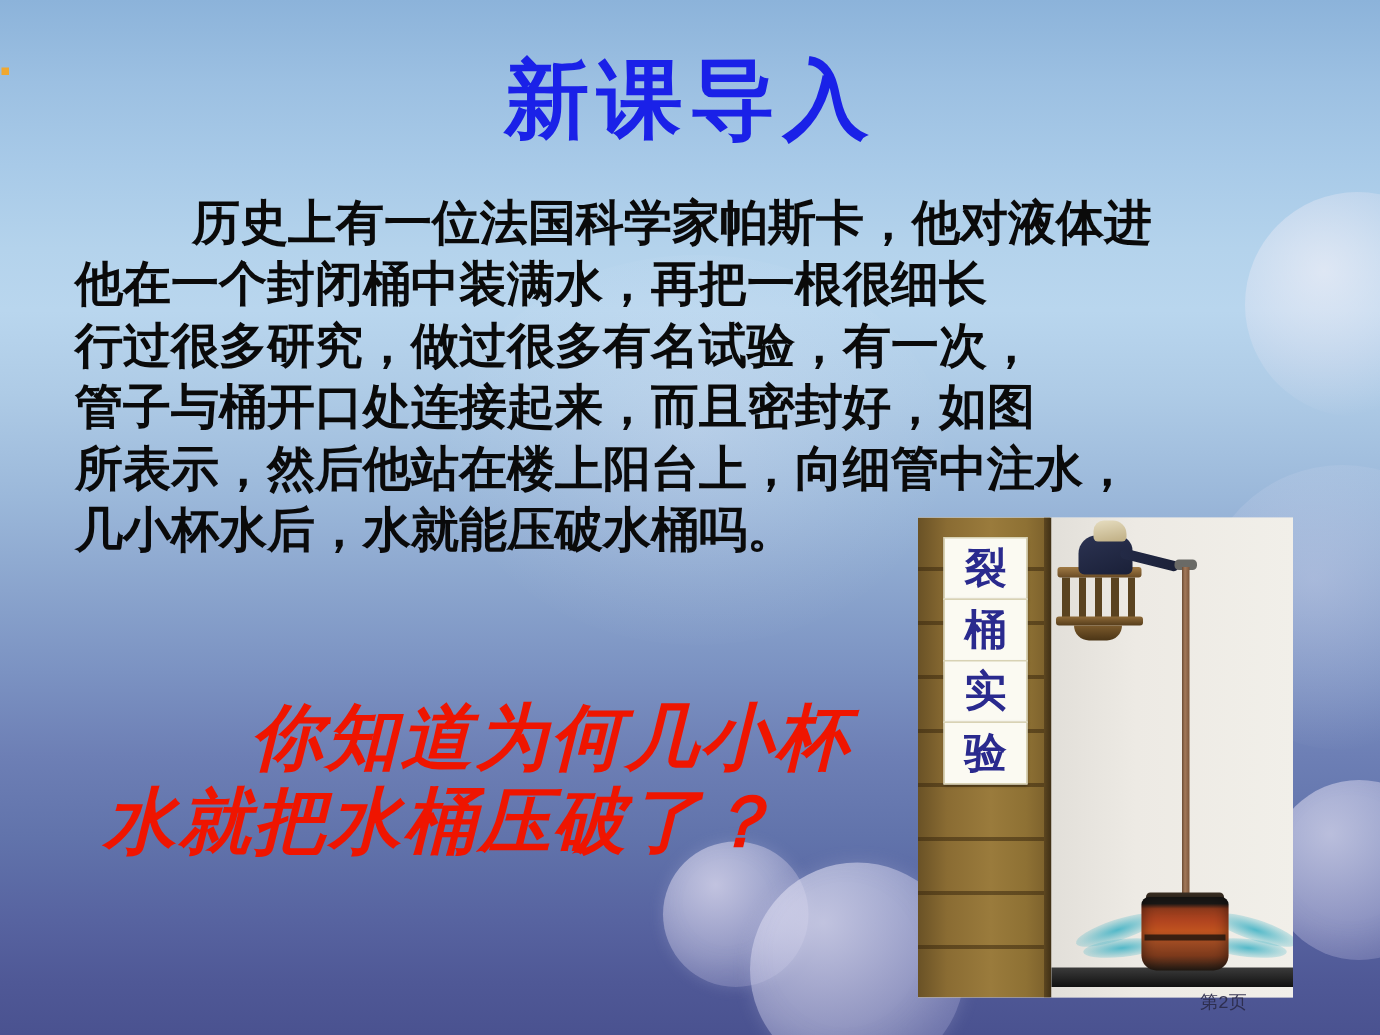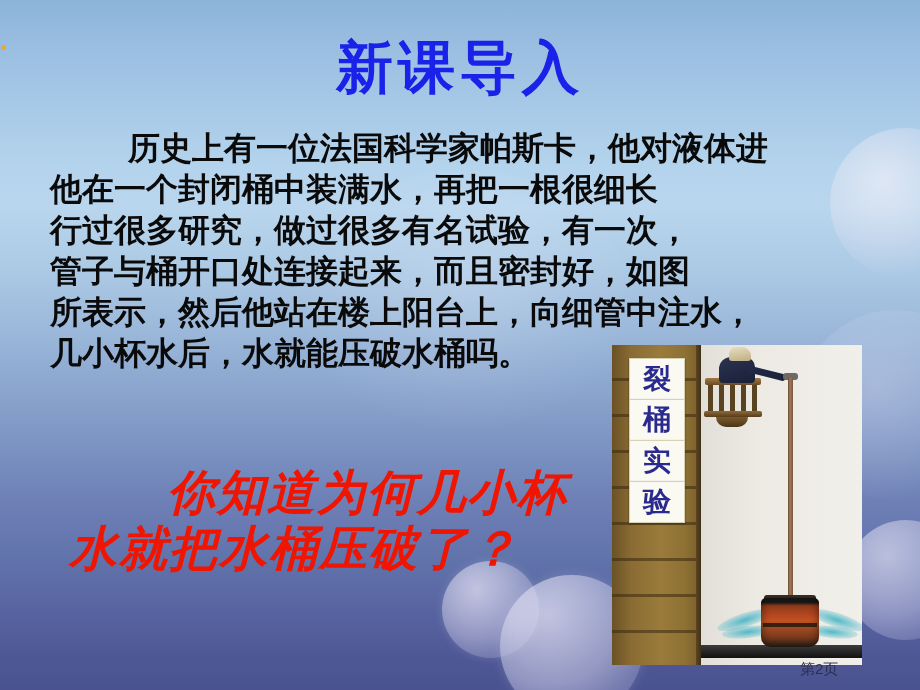--- a/index.html
+++ b/index.html
@@ -294,22 +294,22 @@
     border-radius: 3px;
     background: linear-gradient(180deg, #3a2e22, #1a1510);
   }
 
   
   .page-number {
     position: absolute;
     left: 800px; top: 660px;
     width: 110px;
     text-align: left;
-    font-family: Liberation Sans, sans-serif;
-    font-size: 15px;
+    font-family: Liberation Mono, monospace;
+    font-size: 12px;
     color: #2b2b4a;
     opacity: 0.92;
     letter-spacing: 0px;
   }
 </style>
 </head>
 <body>
 
 <div id="slide">
 

